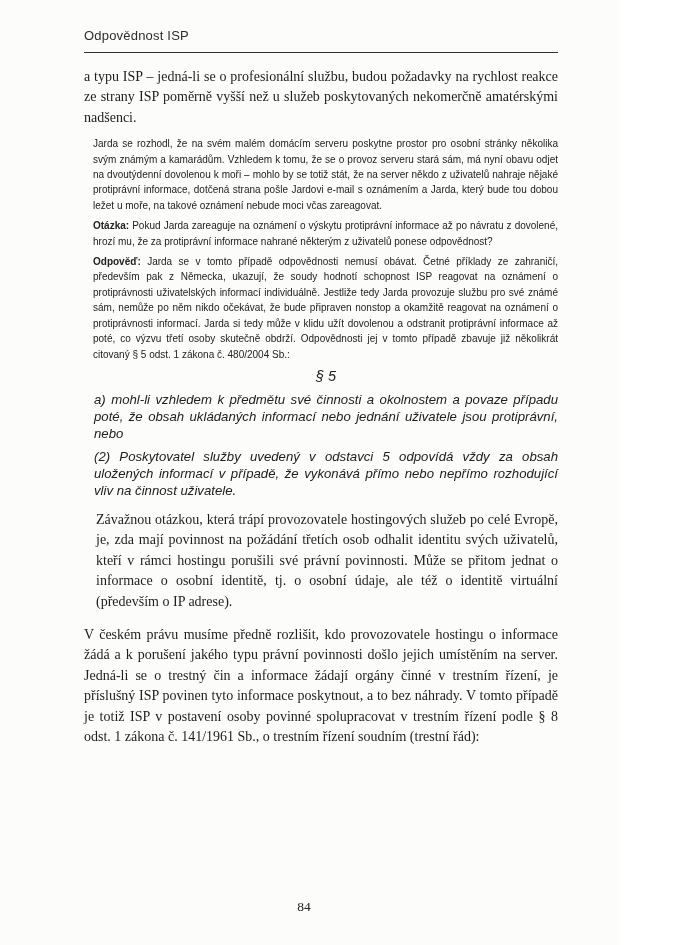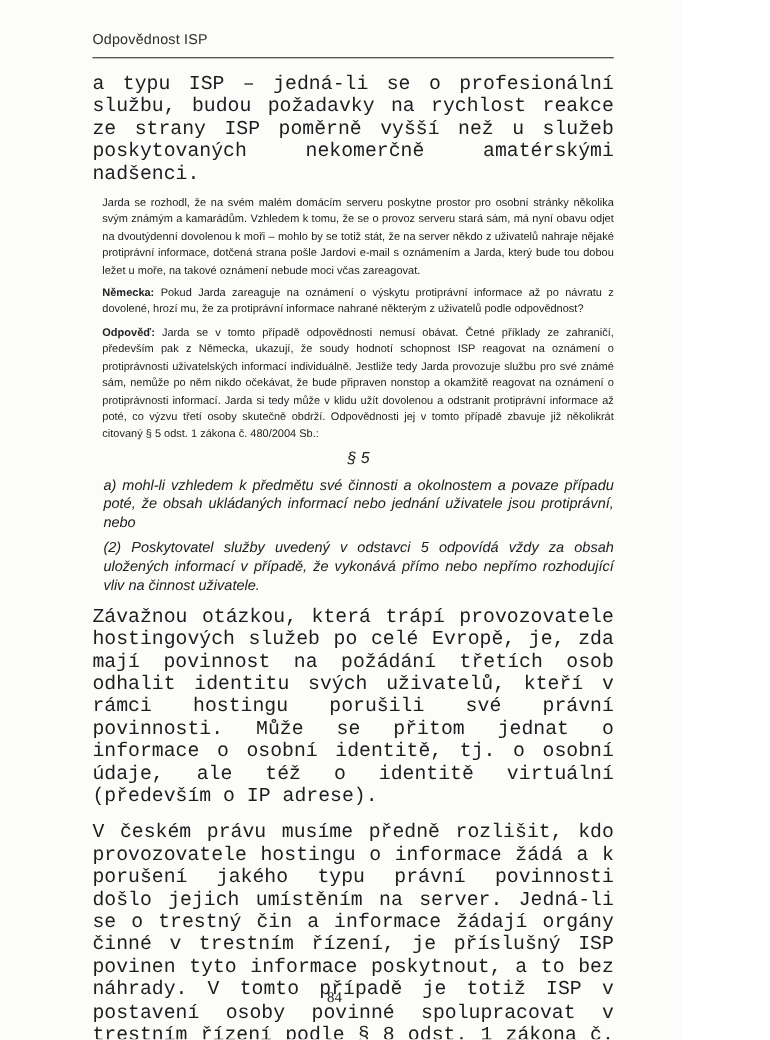--- a/index.html
+++ b/index.html
@@ -26,22 +26,22 @@
     color: #2d2d2d;
     letter-spacing: 0.2px;
   }
   .header-rule {
     border: none;
     border-top: 1.6px solid #2e2e2e;
     margin: 9px 0 0 0;
   }
   
   .serif-para {
-    font-family: Liberation Mono, monospace;
-    font-size: 18px;
+    font-family: Liberation Serif, serif;
+    font-size: 14px;
     line-height: 20.4px;
     text-align: justify;
     color: #1d1d1d;
     margin: 14px 0 0 0;
   }
   
   .case-block {
     font-family: "Liberation Sans", "DejaVu Sans", sans-serif;
     font-size: 10px;
     line-height: 15.4px;
@@ -91,29 +91,29 @@
 
 <div class="page">
 
   <div class="running-header">Odpovědnost ISP</div>
   <hr class="header-rule">
 
   <p class="serif-para">a typu ISP – jedná-li se o profesionální službu, budou požadavky na rychlost reakce ze strany ISP poměrně vyšší než u služeb poskytovaných nekomerčně amatérskými nadšenci.</p>
 
   <p class="case-block">Jarda se rozhodl, že na svém malém domácím serveru poskytne prostor pro osobní stránky několika svým známým a kamarádům. Vzhledem k tomu, že se o provoz serveru stará sám, má nyní obavu odjet na dvoutýdenní dovolenou k moři – mohlo by se totiž stát, že na server někdo z uživatelů nahraje nějaké protiprávní informace, dotčená strana pošle Jardovi e-mail s oznámením a Jarda, který bude tou dobou ležet u moře, na takové oznámení nebude moci včas zareagovat.</p>
 
-  <p class="case-block follow"><span class="qa-label">Německa:</span><span> Pokud Jarda zareaguje na oznámení o výskytu protiprávní informace až po návratu z dovolené, hrozí mu, že za protiprávní informace nahrané některým z uživatelů podle odpovědnost?</span></p>
+  <p class="case-block follow"><span class="qa-label">Otázka:</span><span> Pokud Jarda zareaguje na oznámení o výskytu protiprávní informace až po návratu z dovolené, hrozí mu, že za protiprávní informace nahrané některým z uživatelů ponese odpovědnost?</span></p>
 
   <p class="case-block follow"><span class="qa-label">Odpověď:</span><span> Jarda se v tomto případě odpovědnosti nemusí obávat. Četné příklady ze zahraničí, především pak z Německa, ukazují, že soudy hodnotí schopnost ISP reagovat na oznámení o protiprávnosti uživatelských informací individuálně. Jestliže tedy Jarda provozuje službu pro své známé sám, nemůže po něm nikdo očekávat, že bude připraven nonstop a okamžitě reagovat na oznámení o protiprávnosti informací. Jarda si tedy může v klidu užít dovolenou a odstranit protiprávní informace až poté, co výzvu třetí osoby skutečně obdrží. Odpovědnosti jej v tomto případě zbavuje již několikrát citovaný § 5 odst. 1 zákona č. 480/2004 Sb.:</span></p>
 
   <div class="statute">
     <div class="statute-section">§ 5</div>
     <p class="statute-para">a) mohl-li vzhledem k předmětu své činnosti a okolnostem a povaze případu poté, že obsah ukládaných informací nebo jednání uživatele jsou protiprávní, nebo</p>
     <p class="statute-para">(2) Poskytovatel služby uvedený v odstavci 5 odpovídá vždy za obsah uložených informací v případě, že vykonává přímo nebo nepřímo rozhodující vliv na činnost uživatele.</p>
   </div>
 
-  <p class="serif-para" style="margin-top: 11px;">Závažnou otázkou, která trápí provozovatele hostingových služeb po celé Evropě, je, zda mají povinnost na požádání třetích osob odhalit identitu svých uživatelů, kteří v rámci hostingu porušili své právní povinnosti. Může se přitom jednat o informace o osobní identitě, tj. o osobní údaje, ale též o identitě virtuální (především o IP adrese).</p>
+  <p class="serif-para" style="margin-top: 11px; margin-left: 12px;">Závažnou otázkou, která trápí provozovatele hostingových služeb po celé Evropě, je, zda mají povinnost na požádání třetích osob odhalit identitu svých uživatelů, kteří v rámci hostingu porušili své právní povinnosti. Může se přitom jednat o informace o osobní identitě, tj. o osobní údaje, ale též o identitě virtuální (především o IP adrese).</p>
 
   <p class="serif-para" style="margin-top: 13px;">V českém právu musíme předně rozlišit, kdo provozovatele hostingu o informace žádá a k porušení jakého typu právní povinnosti došlo jejich umístěním na server. Jedná-li se o trestný čin a informace žádají orgány činné v trestním řízení, je příslušný ISP povinen tyto informace poskytnout, a to bez náhrady. V tomto případě je totiž ISP v postavení osoby povinné spolupracovat v trestním řízení podle § 8 odst. 1 zákona č. 141/1961 Sb., o trestním řízení soudním (trestní řád):</p>
 
   <div class="page-number">84</div>
 
 </div>
 
 </body></html>

